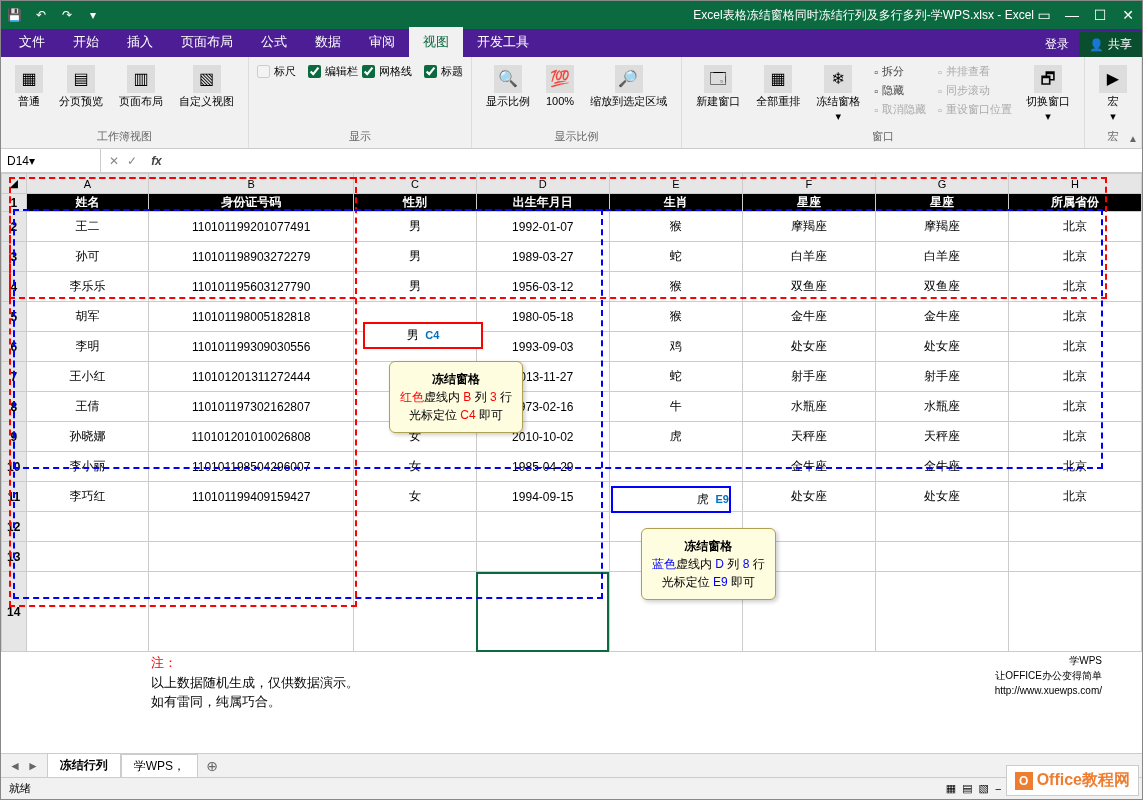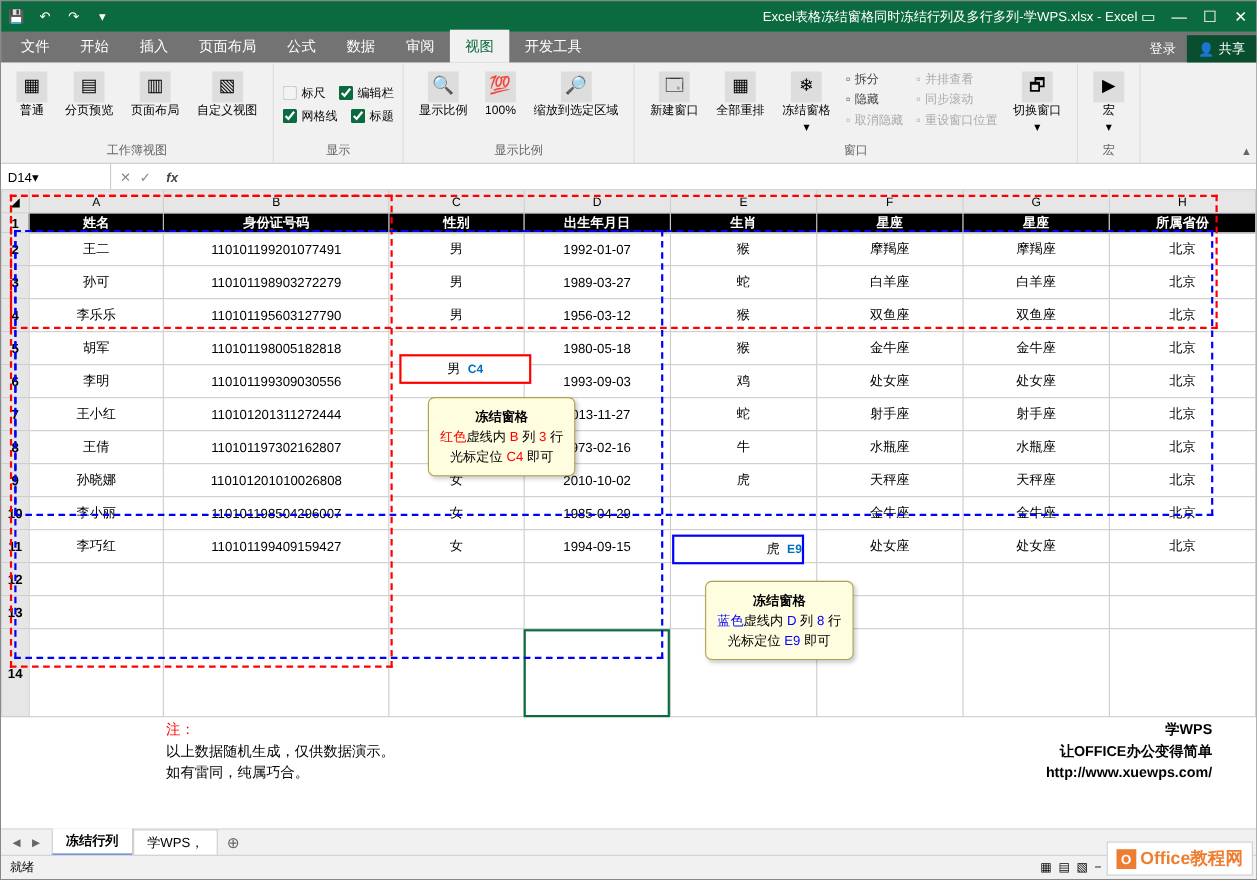--- a/index.html
+++ b/index.html
@@ -8,21 +8,21 @@
 
 
 .titlebar { background: #0b6a3f; color: #fff; height: 28px; display: flex; align-items: center; padding: 0 4px; font-size: 12px; }
 .titlebar .left { display: flex; align-items: center; gap: 6px; }
 .titlebar .center { flex: 1; text-align: right; }
 .titlebar .right { display: flex; align-items: center; gap: 8px; }
 .win-btn { width: 20px; height: 20px; display: flex; align-items: center; justify-content: center; color: #fff; font-size: 14px; cursor: pointer; }
 .qat-btn { width: 20px; height: 20px; display: flex; align-items: center; justify-content: center; color: #fff; cursor: pointer; }
 
 
-.tabs { background: #737373; height: 28px; display: flex; align-items: flex-end; padding-left: 4px; color: #fff; }
+.tabs { background: #4c1d95; height: 28px; display: flex; align-items: flex-end; padding-left: 4px; color: #fff; }
 .tab { padding: 6px 14px; cursor: pointer; font-size: 13px; }
 .tab.active { background: #f1f1f1; color: #0b6a3f; }
 .tabs .spacer { flex: 1; }
 .login-btn { padding: 4px 10px; cursor: pointer; }
 .share-btn { background: #094f2f; padding: 4px 10px; cursor: pointer; display:flex; align-items:center; gap:4px;}
 
 
 .ribbon { background: #f1f1f1; height: 92px; display: flex; border-bottom: 1px solid #ccc; position: relative; }
 .group { display: flex; flex-direction: column; align-items: center; padding: 2px 8px; border-right: 1px solid #ddd; }
 .group-body { flex: 1; display: flex; align-items: flex-start; gap: 4px; padding-top: 4px; }
@@ -60,27 +60,27 @@
 
 .callout{position:absolute; background:#fffde0; border:1px solid #b0a050; border-radius:6px; padding:8px 10px; font-size:12px; text-align:center; box-shadow:2px 2px 4px rgba(0,0,0,0.2); line-height:1.5;}
 .red-txt{color:red;}
 .blue-txt{color:blue;}
 .c4-box{position:absolute; border:2px solid red; background:#fff; font-size:12px; text-align:center; padding:3px 0;}
 .e9-box{position:absolute; border:2px solid blue; background:#fff; font-size:12px; text-align:right; padding:3px 0;}
 .cell-label{color:#0070c0; font-weight:bold; font-size:11px;}
 
 
 .note-area{position:absolute; font-size:13px; line-height:1.5;}
-.footer-right{position:absolute; right:40px; font-size:13px; text-align:right; line-height:1.5;font-weight:bold;}
+.footer-right{position:absolute; right:40px; font-size:10px; text-align:right; line-height:1.5;}
 
 
 .sheetbar{height:24px; background:#f1f1f1; border-top:1px solid #ccc; display:flex; align-items:center; font-size:12px;}
 .sheetnav{display:flex; gap:6px; padding:0 8px; color:#666;}
 .sheettab{padding:3px 12px; border:1px solid #ccc; border-bottom:none; background:#fff; cursor:pointer;}
-.sheettab.active{border-bottom:4px solid #1d4ed8; font-weight:bold;}
+.sheettab.active{border-bottom:2px solid #1d4ed8; font-weight:bold;}
 .addsheet{padding:0 8px; font-size:14px; cursor:pointer; color:#666;}
 
 
 .statusbar{height:22px; background:#f1f1f1; border-top:1px solid #ccc; display:flex; align-items:center; justify-content:space-between; padding:0 8px; font-size:11px;}
 .zoom{display:flex; align-items:center; gap:6px;}
 .slider{width:80px; height:4px; background:#ccc; position:relative;}
 .slider .thumb{position:absolute; left:50%; top:-3px; width:8px; height:10px; background:#888;}
 
 .logo-overlay{position:absolute; right:4px; bottom:4px; background:#fff; border:1px solid #ccc; padding:4px 8px; font-weight:bold; color:#ed7d31; display:flex; align-items:center; gap:4px; font-size:16px;}
 .logo-overlay .sq{width:18px;height:18px;background:#ed7d31;color:#fff;display:flex;align-items:center;justify-content:center;font-size:12px;}
@@ -137,21 +137,21 @@
             <span>页面布局</span>
           </div>
         <div class="big-btn">
             <div class="icn">▧</div>
             <span>自定义视图</span>
           </div>
       </div>
       <div class="group-label">工作簿视图</div>
     </div>
     <div class="group">
-      <div class="group-body" style="flex-direction:column;align-items:flex-start;justify-content:center">
+      <div class="group-body" style="align-items:flex-start;justify-content:center">
         <div style="display:flex;gap:12px">
           <label class="chk">
               <input type="checkbox" disabled="" style="">
               <span>标尺</span>
             </label>
           <label class="chk">
               <input type="checkbox" checked="" style="">
               <span>编辑栏</span>
             </label>
         </div>

